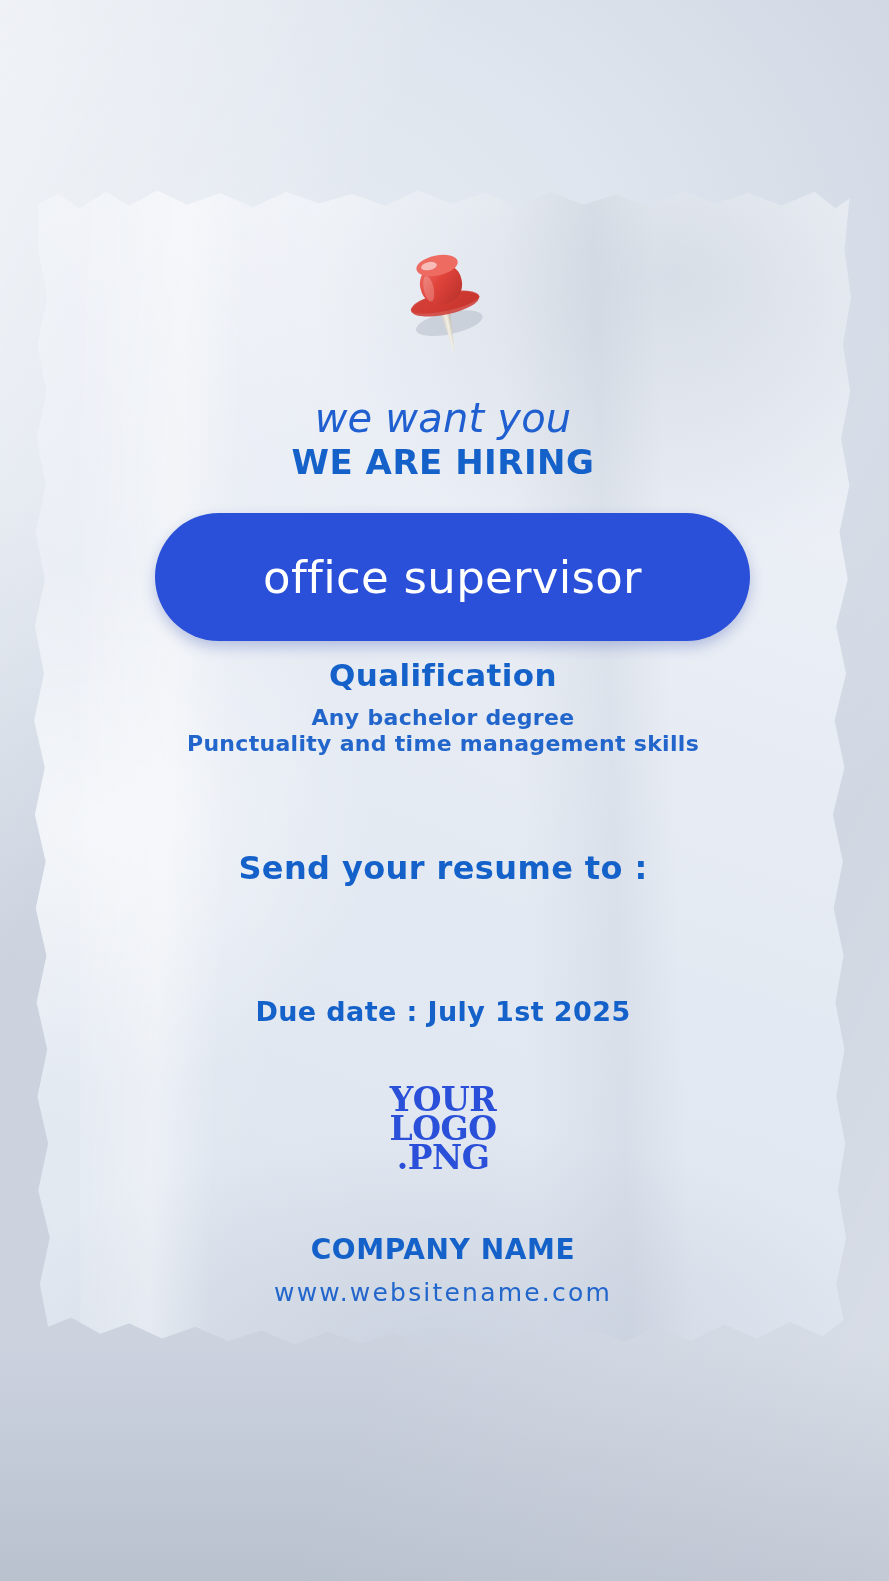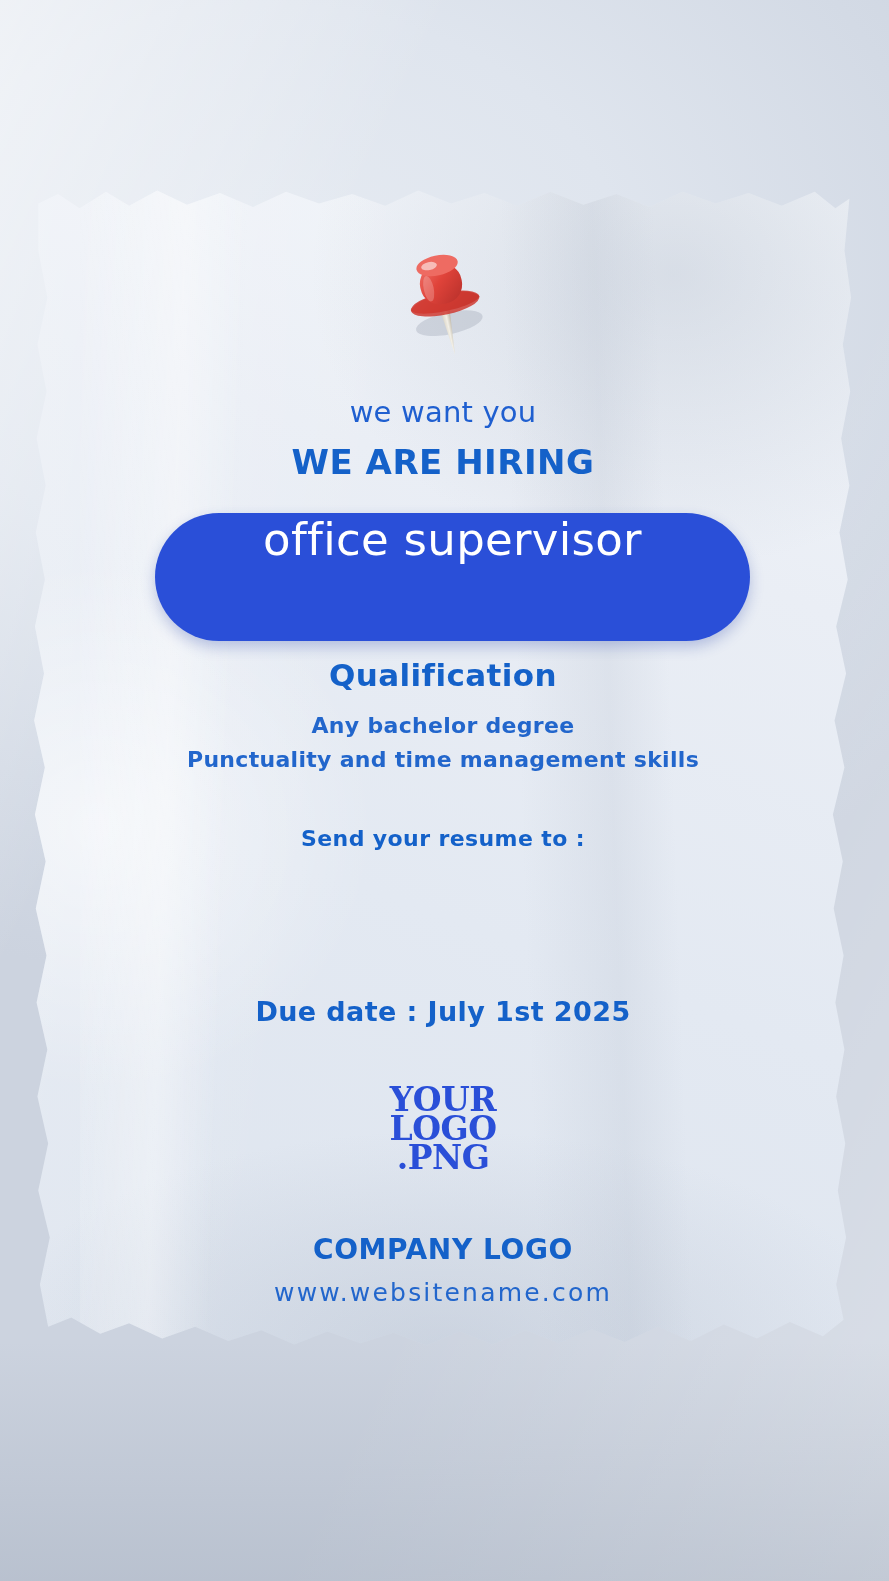--- a/index.html
+++ b/index.html
@@ -115,23 +115,24 @@
     top: 58px;
     transform: translateX(-50%) rotate(-12deg);
     width: 110px;
     height: 130px;
   }
 
   .hdr-small {
     position: absolute;
     top: 215px;
     left: 0; right: 0;
-    font-size: 29px;
+    font-size: 40px;
     color: #1f5fd0;
     letter-spacing: 0.2px;
+    font-style: italic;
   }
   .hdr-big {
     position: absolute;
     top: 262px;
     left: 0; right: 0;
     font-size: 34px;
     font-weight: bold;
     color: #1461c9;
     letter-spacing: 0.5px;
   }
@@ -139,20 +140,21 @@
   #role-pill {
     position: absolute;
     top: 333px;
     left: 125px;
     width: 595px;
     height: 128px;
     background: #2a4fd8;
     border-radius: 64px;
     box-shadow: 0 6px 14px rgba(40,70,170,0.28);
     display: flex;
+    align-items: center;
     justify-content: center;
   }
   #role-pill-label {
     color: #ffffff;
     font-size: 45px;
     letter-spacing: 0.3px;
   }
 
   .sec-title {
     position: absolute;
@@ -167,23 +169,23 @@
   #qual-list {
     position: absolute;
     top: 525px;
     left: 0; right: 0;
     font-size: 22px;
     font-weight: bold;
     color: #2266cc;
     line-height: 1.16;
     letter-spacing: 0.3px;
   }
-  #qual-list div { margin: 8px; }
-
-  #resume-title { top: 646px; font-size: 22px; }
+  #qual-list div { margin: 0; }
+
+  #resume-title { top: 669px; font-size: 32px; }
 
   #contact-block {
     position: absolute;
     top: 728px;
     left: 0; right: 0;
     font-size: 22px;
     font-weight: bold;
     color: #2266cc;
     line-height: 1.18;
     letter-spacing: 0.3px;
@@ -296,17 +298,17 @@
 
 
     <div id="due-date">Due date : July 1st 2025</div>
 
     <div id="logo-block">
       <div class="l1">YOUR</div>
       <div class="l2">LOGO</div>
       <div class="l3">.PNG</div>
     </div>
 
-    <div id="company-name">COMPANY LOGO</div>
+    <div id="company-name">COMPANY NAME</div>
     <div id="website">www.websitename.com</div>
 
   </div>
 </div>
 
 </body></html>

